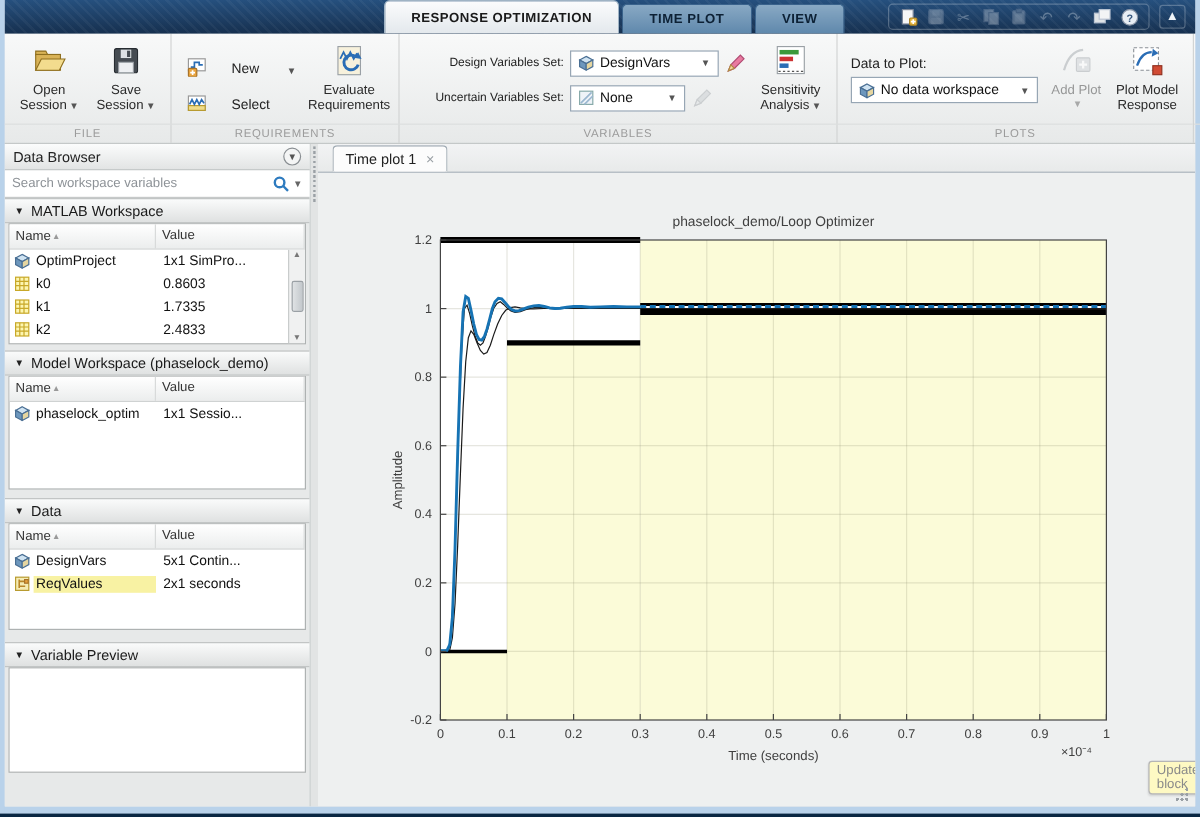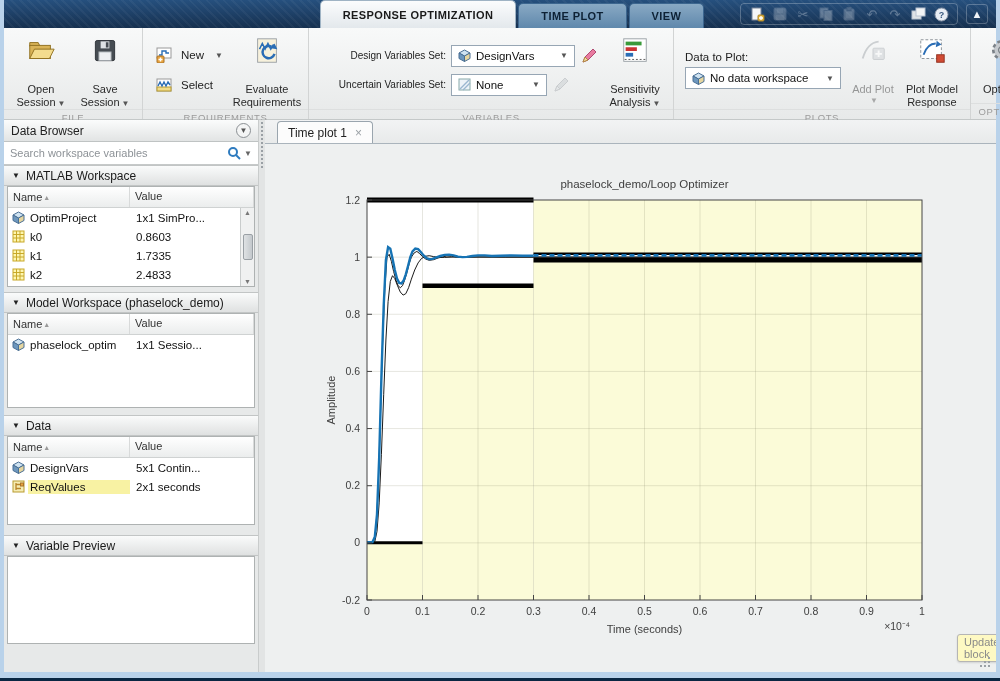--- a/index.html
+++ b/index.html
@@ -30,25 +30,25 @@
 
   
   .ribbon { height:92px; background:linear-gradient(#f8f9f9,#e7e9e9); border-bottom:1px solid #c4c8c8;
     display:flex; flex:none; }
   .rgroup { display:flex; flex-direction:column; border-right:1px solid #d2d4d4; }
   .rgroup-body { flex:1; display:flex; align-items:stretch; padding:3px 5px 0 5px; }
   .rgroup-label { height:16px; font-size:9.5px; color:#9b9b9b; text-align:center; line-height:15px;
     letter-spacing:.6px; border-top:1px solid #dddfdf; }
   .bigbtn { width:64px; display:flex; flex-direction:column; align-items:center; padding-top:4px; cursor:default; border-radius:3px; }
   .bigbtn .ic { height:32px; display:flex; align-items:center; justify-content:center; }
-  .bigbtn .lbl { font-size:11px; color:#2a2a2a; text-align:center; line-height:1.2; margin-top:16px; }
+  .bigbtn .lbl { font-size:11px; color:#2a2a2a; text-align:center; line-height:1.2; margin-top:2px; }
   .bigbtn.disabled { opacity:.45; }
   .dd { font-size:8px; color:#555; margin-left:2px; }
   .smallcol { display:flex; flex-direction:column; justify-content:center; gap:6px; padding:0 4px; }
-  .smallbtn { display:flex; align-items:center; gap:9px; font-size:11.5px; color:#222; height:24px; padding:0 4px; border-radius:3px;}
+  .smallbtn { display:flex; align-items:flex-end; gap:21px; font-size:11.5px; color:#222; height:24px; padding:0 4px; border-radius:3px;}
   .varrows { display:flex; flex-direction:column; justify-content:center; gap:7px; padding-right:4px; }
   .varrow { display:flex; align-items:center; gap:5px; }
   .varrow .vlabel { width:132px; text-align:right; font-size:10px; color:#222; }
   .field { background:#fff; border:1px solid #97a6b4; height:22px; display:flex; align-items:center;
     gap:5px; padding:0 6px; font-size:11.5px; color:#111; }
   .plotscol { display:flex; flex-direction:column; justify-content:center; gap:4px; padding:0 6px; }
   .plotscol .plabel { font-size:11.5px; color:#222; }
 
   
   .content { flex:1; display:flex; background:#e9ebeb; overflow:hidden; }

